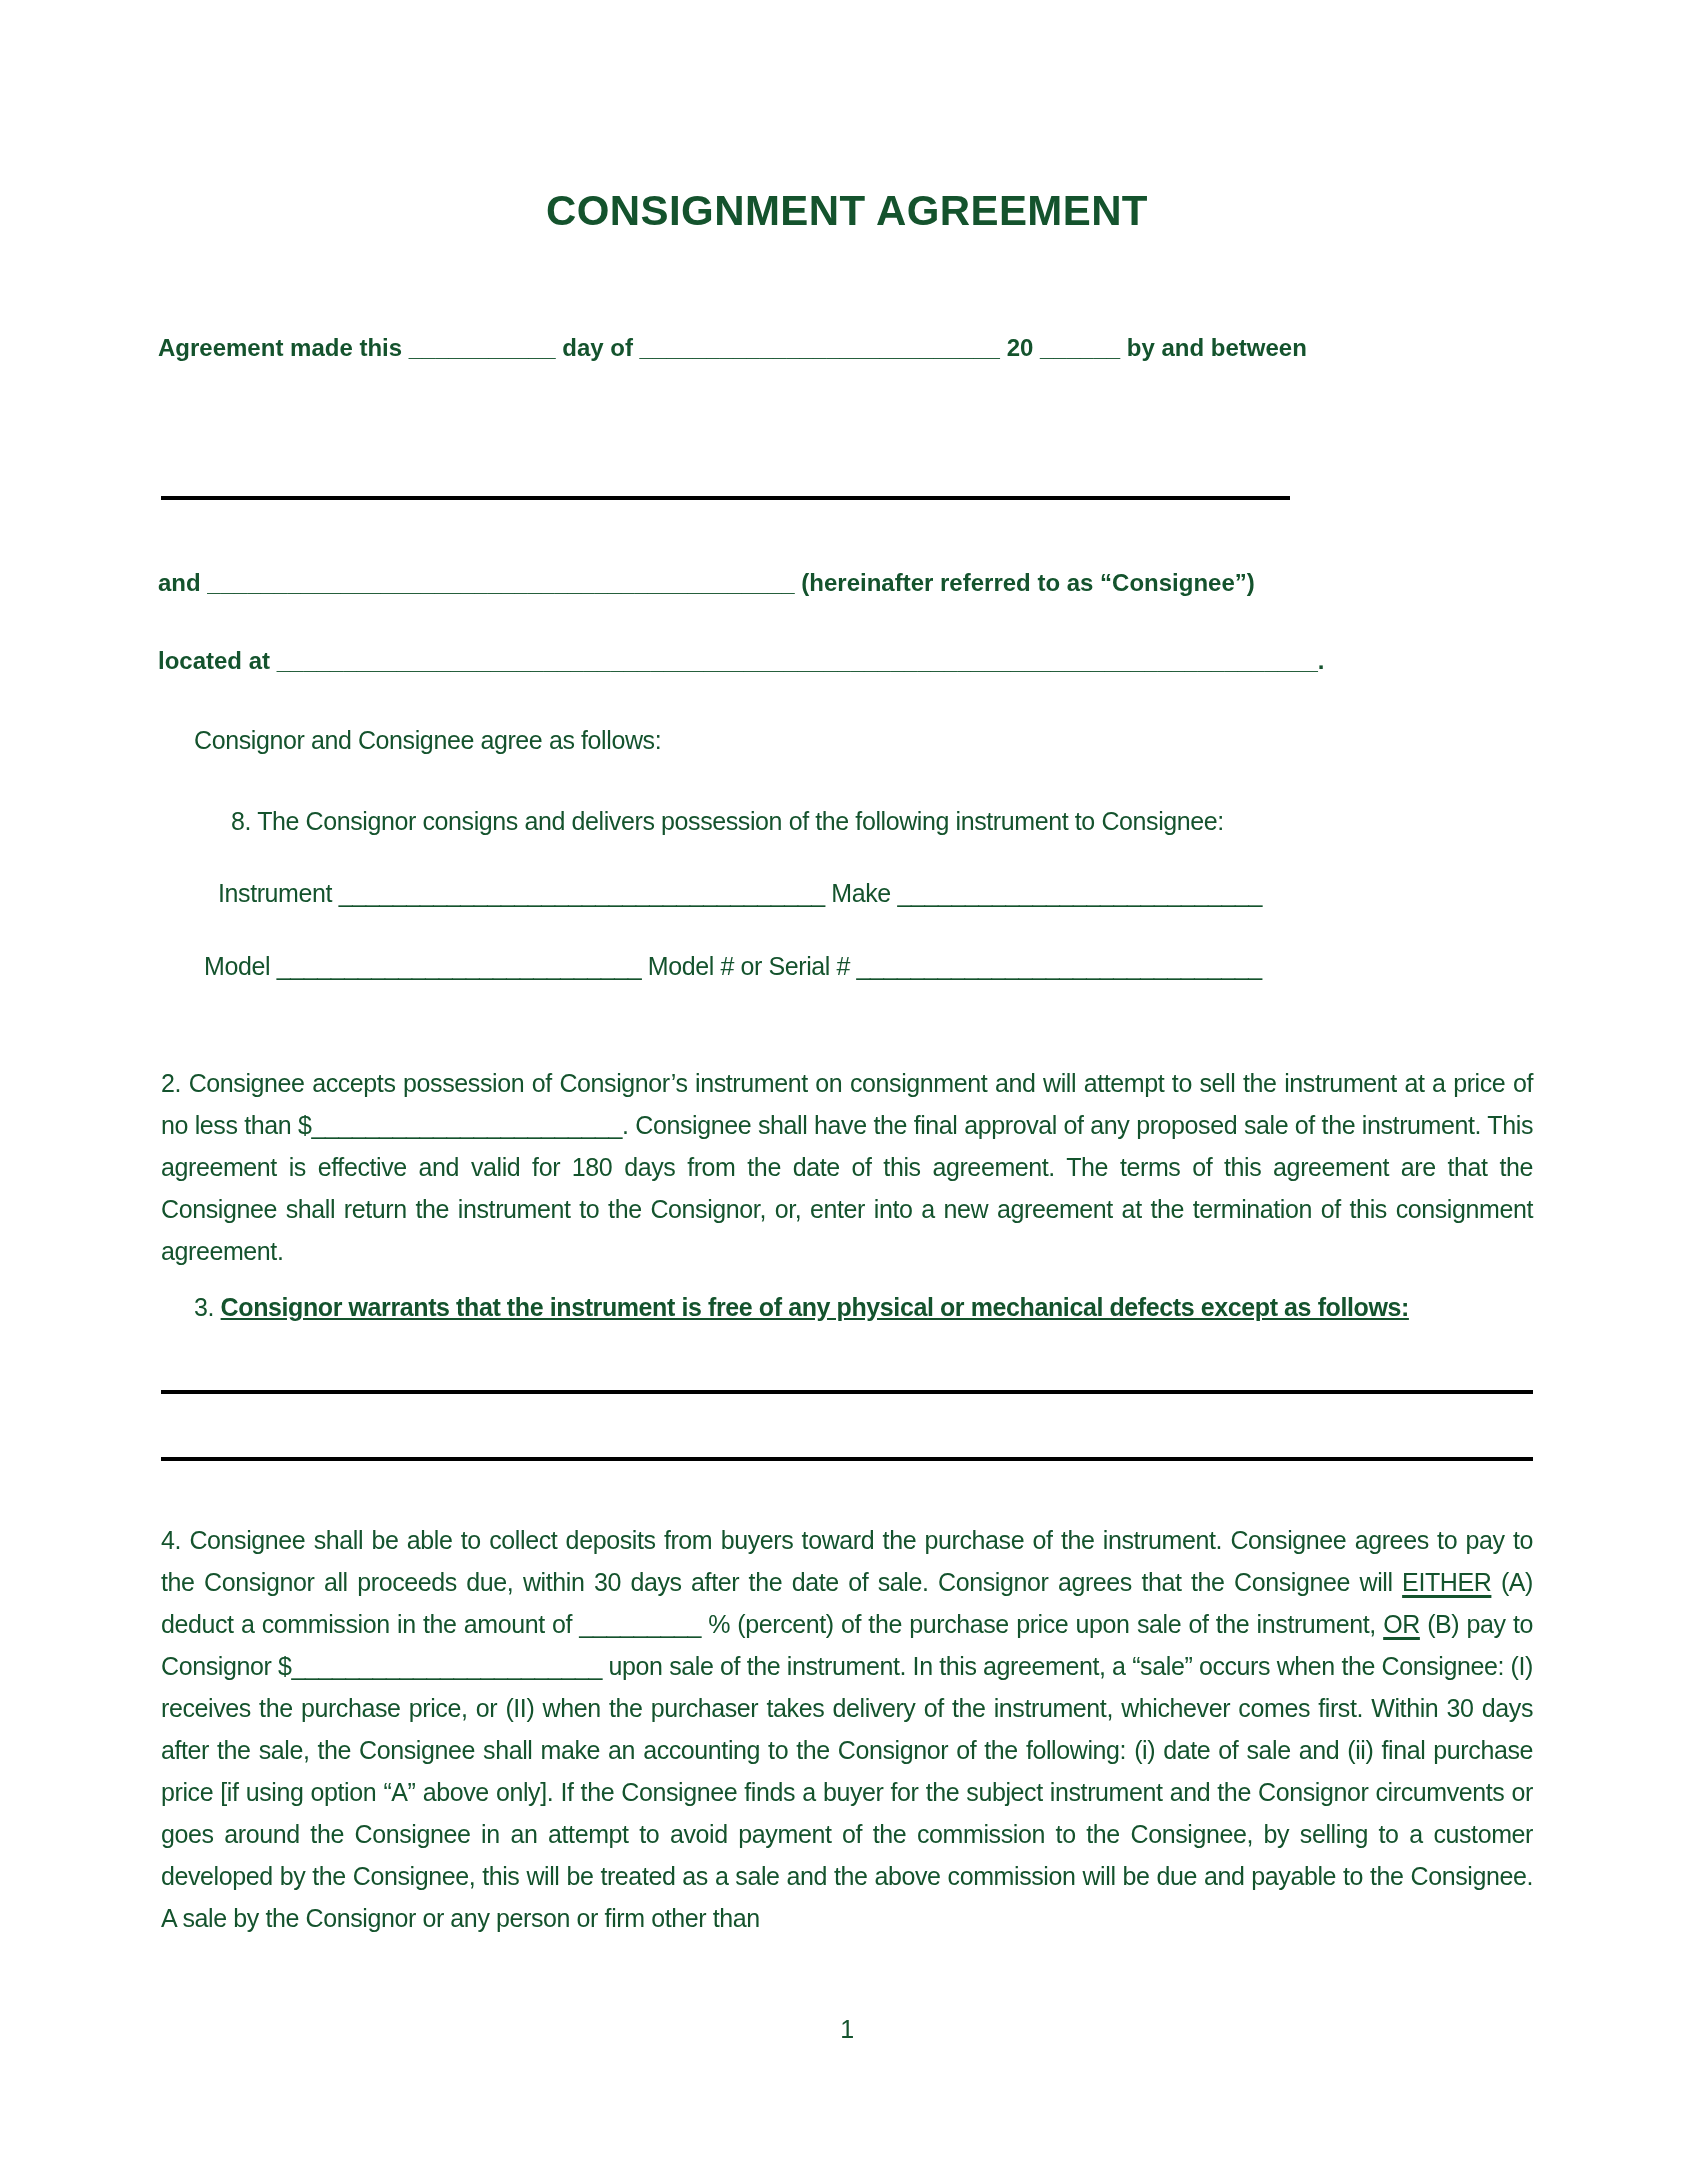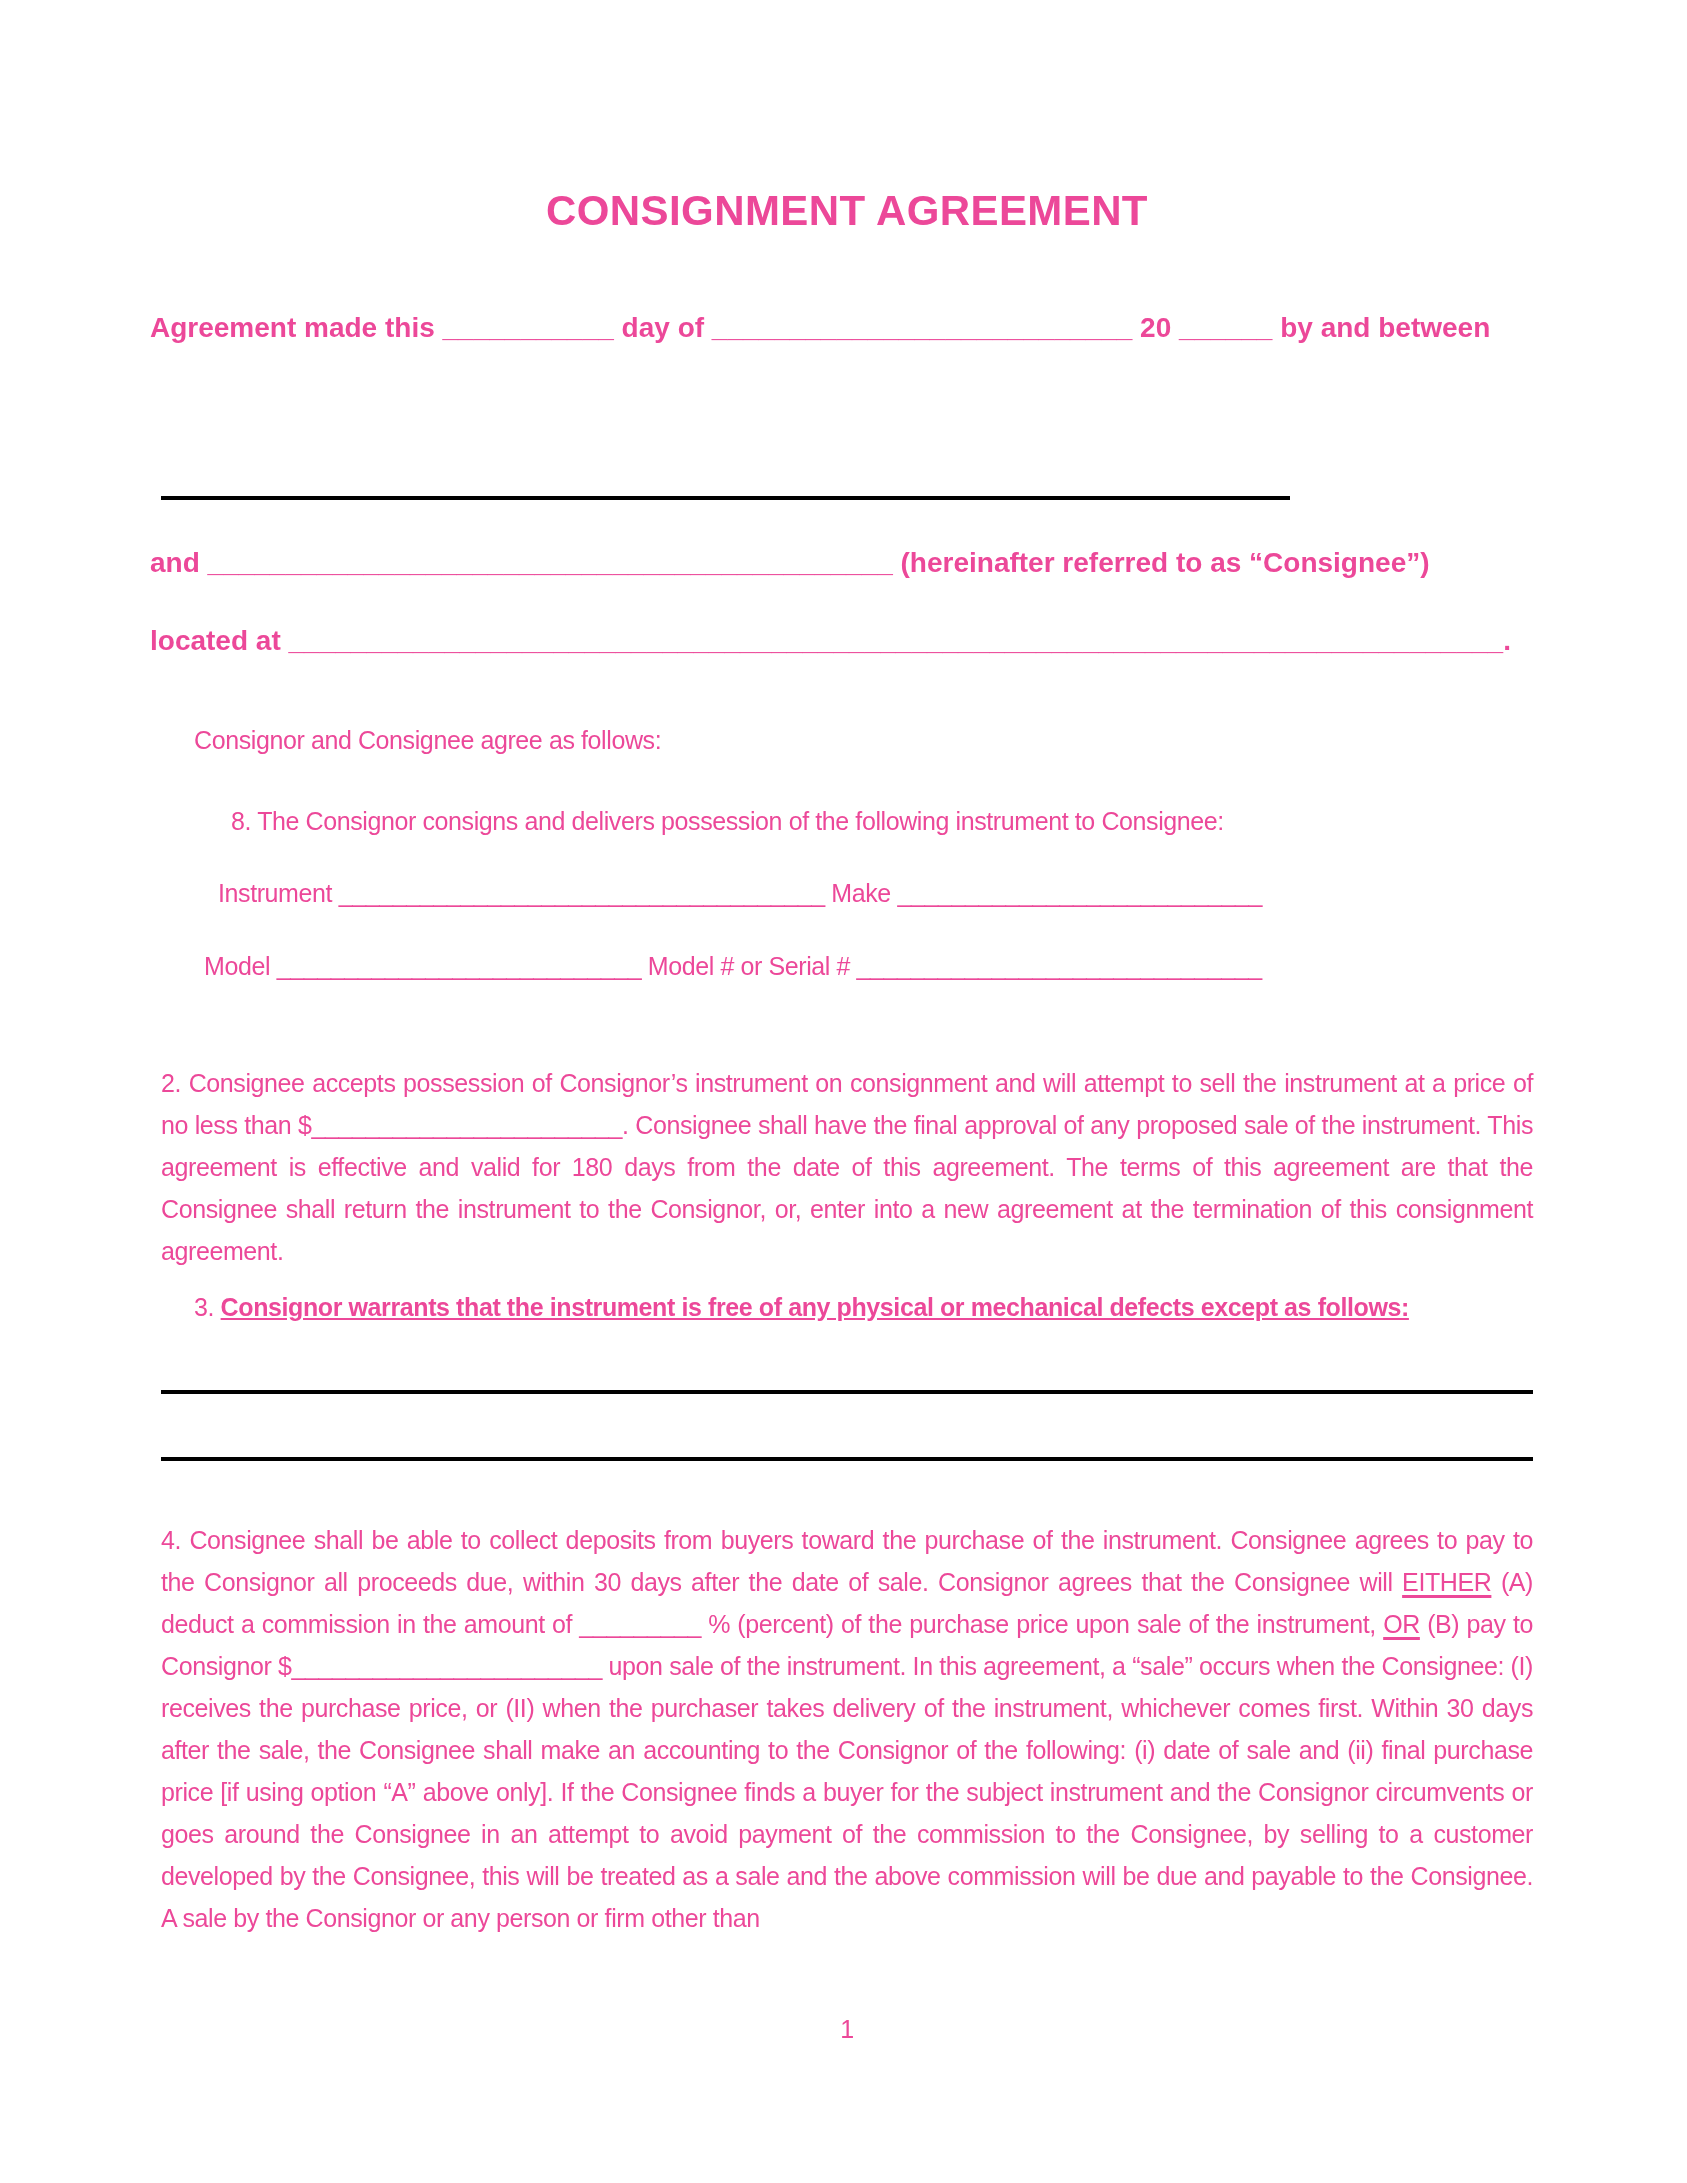--- a/index.html
+++ b/index.html
@@ -1,38 +1,39 @@
 <!DOCTYPE html>
 <html style="font-size:14px"><head>
 <meta charset="utf-8">
 <style>
   html,body { margin:0; padding:0; background:#ffffff; }
   .page {
     position:relative;
     width:1687px; height:2184px;
     background:#ffffff;
-    color:#ec4899;
+    color:#14532d;
     font-family:"Liberation Sans", sans-serif;
     overflow:hidden;
   }
   .abs { position:absolute; }
 
   
   #title {
     left:161px; top:190px; width:1372px;
     text-align:center;
     font-size:42px; font-weight:bold; line-height:1;
     letter-spacing:0.4px;
   }
 
   
   .intro {
-    left:150px;
-    font-size:28px; font-weight:bold; line-height:28px;
+    left:158px;
+    font-size:24px; font-weight:bold; line-height:28px;
     white-space:nowrap;
+    margin-top:20px;
   }
   #intro-line-1 { top:314px; }
   #intro-line-2 { top:394px; }
   #intro-line-4 { top:549px; }
   #intro-line-5 { top:627px; }
 
   
   .rule { border-top:4.4px solid #000; height:0; }
   #consignor-address-rule { left:161px; top:496px;  width:1129px; }
   #defects-rule-1        { left:161px; top:1390px; width:1372px; }

